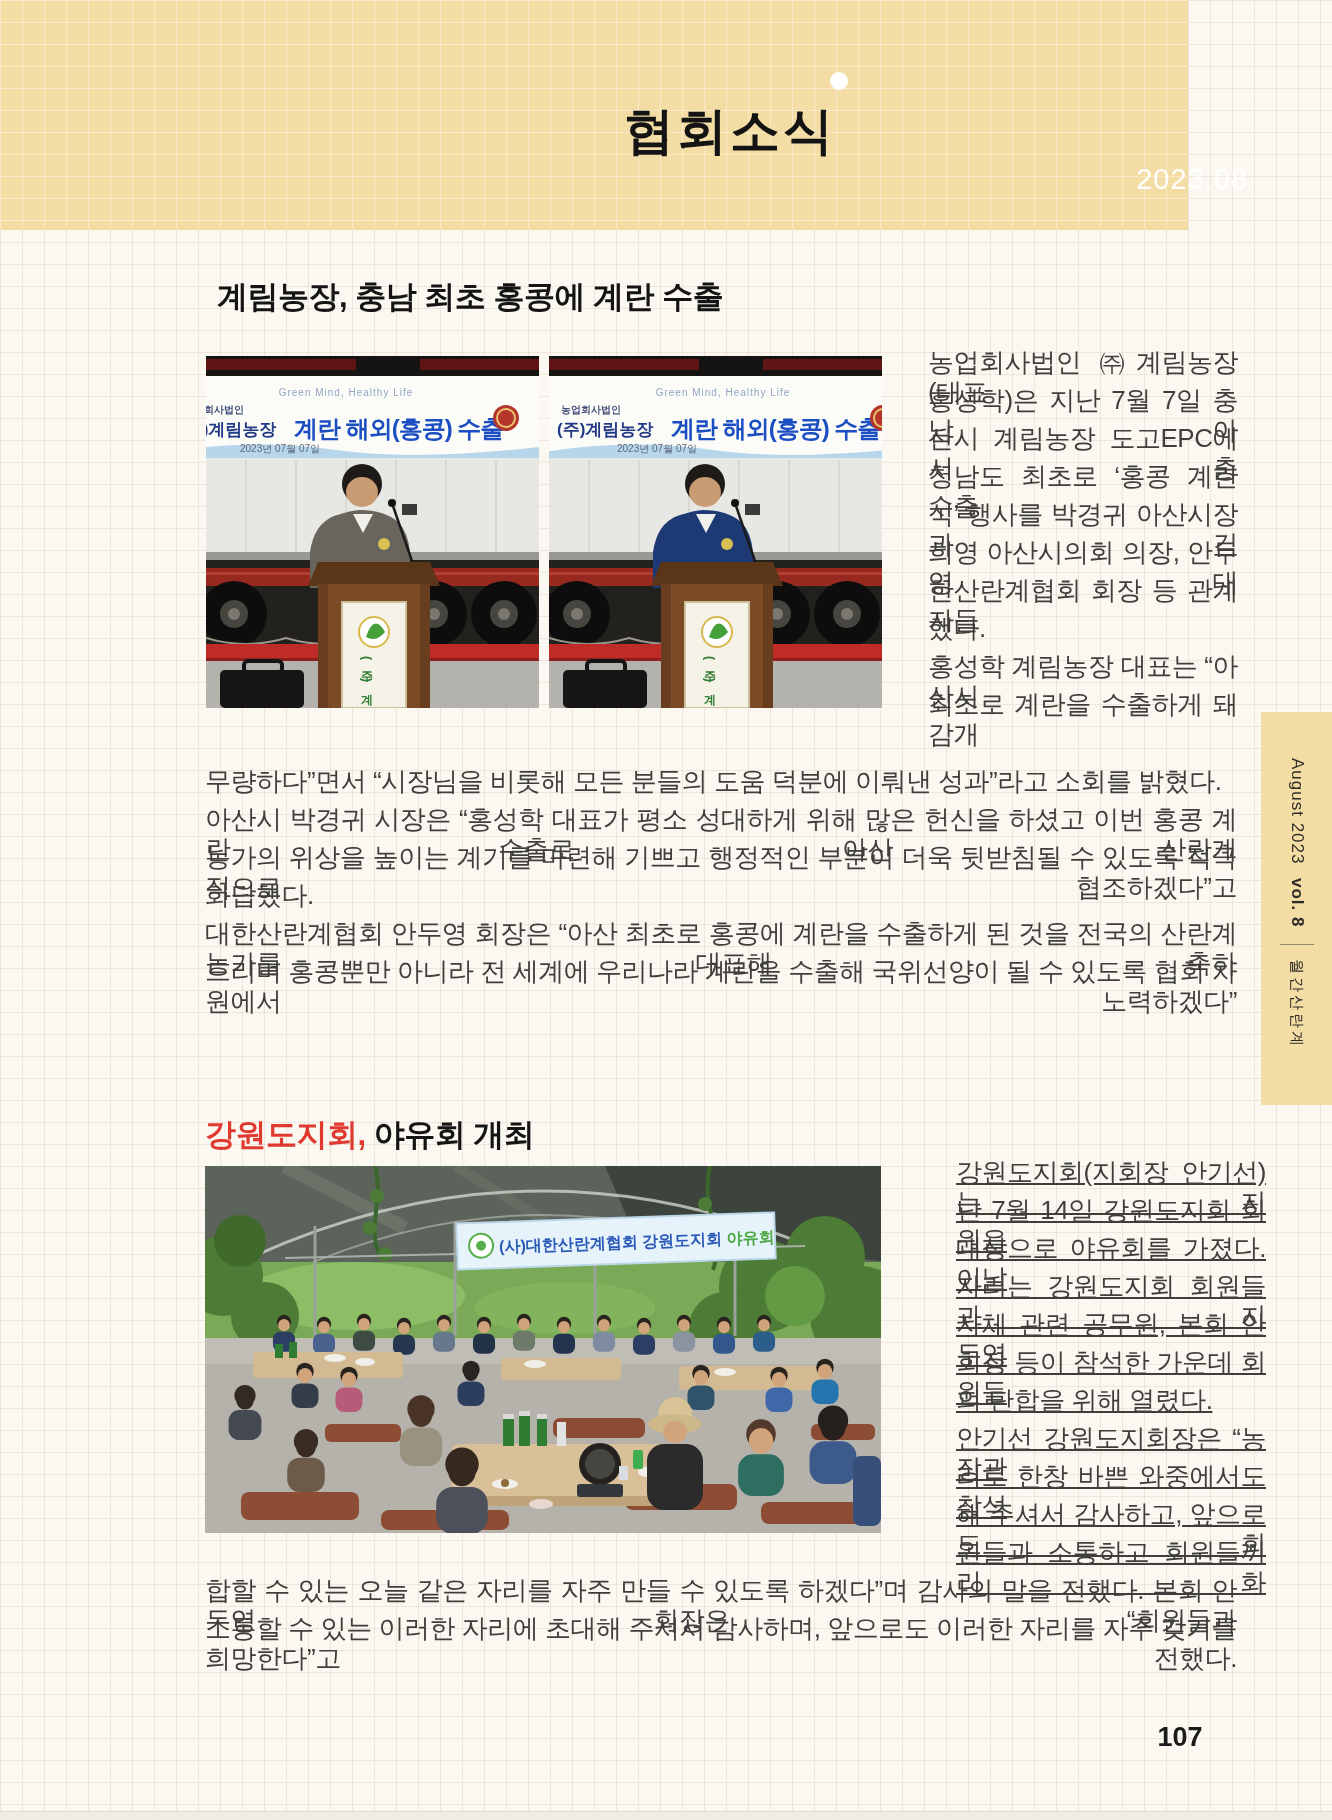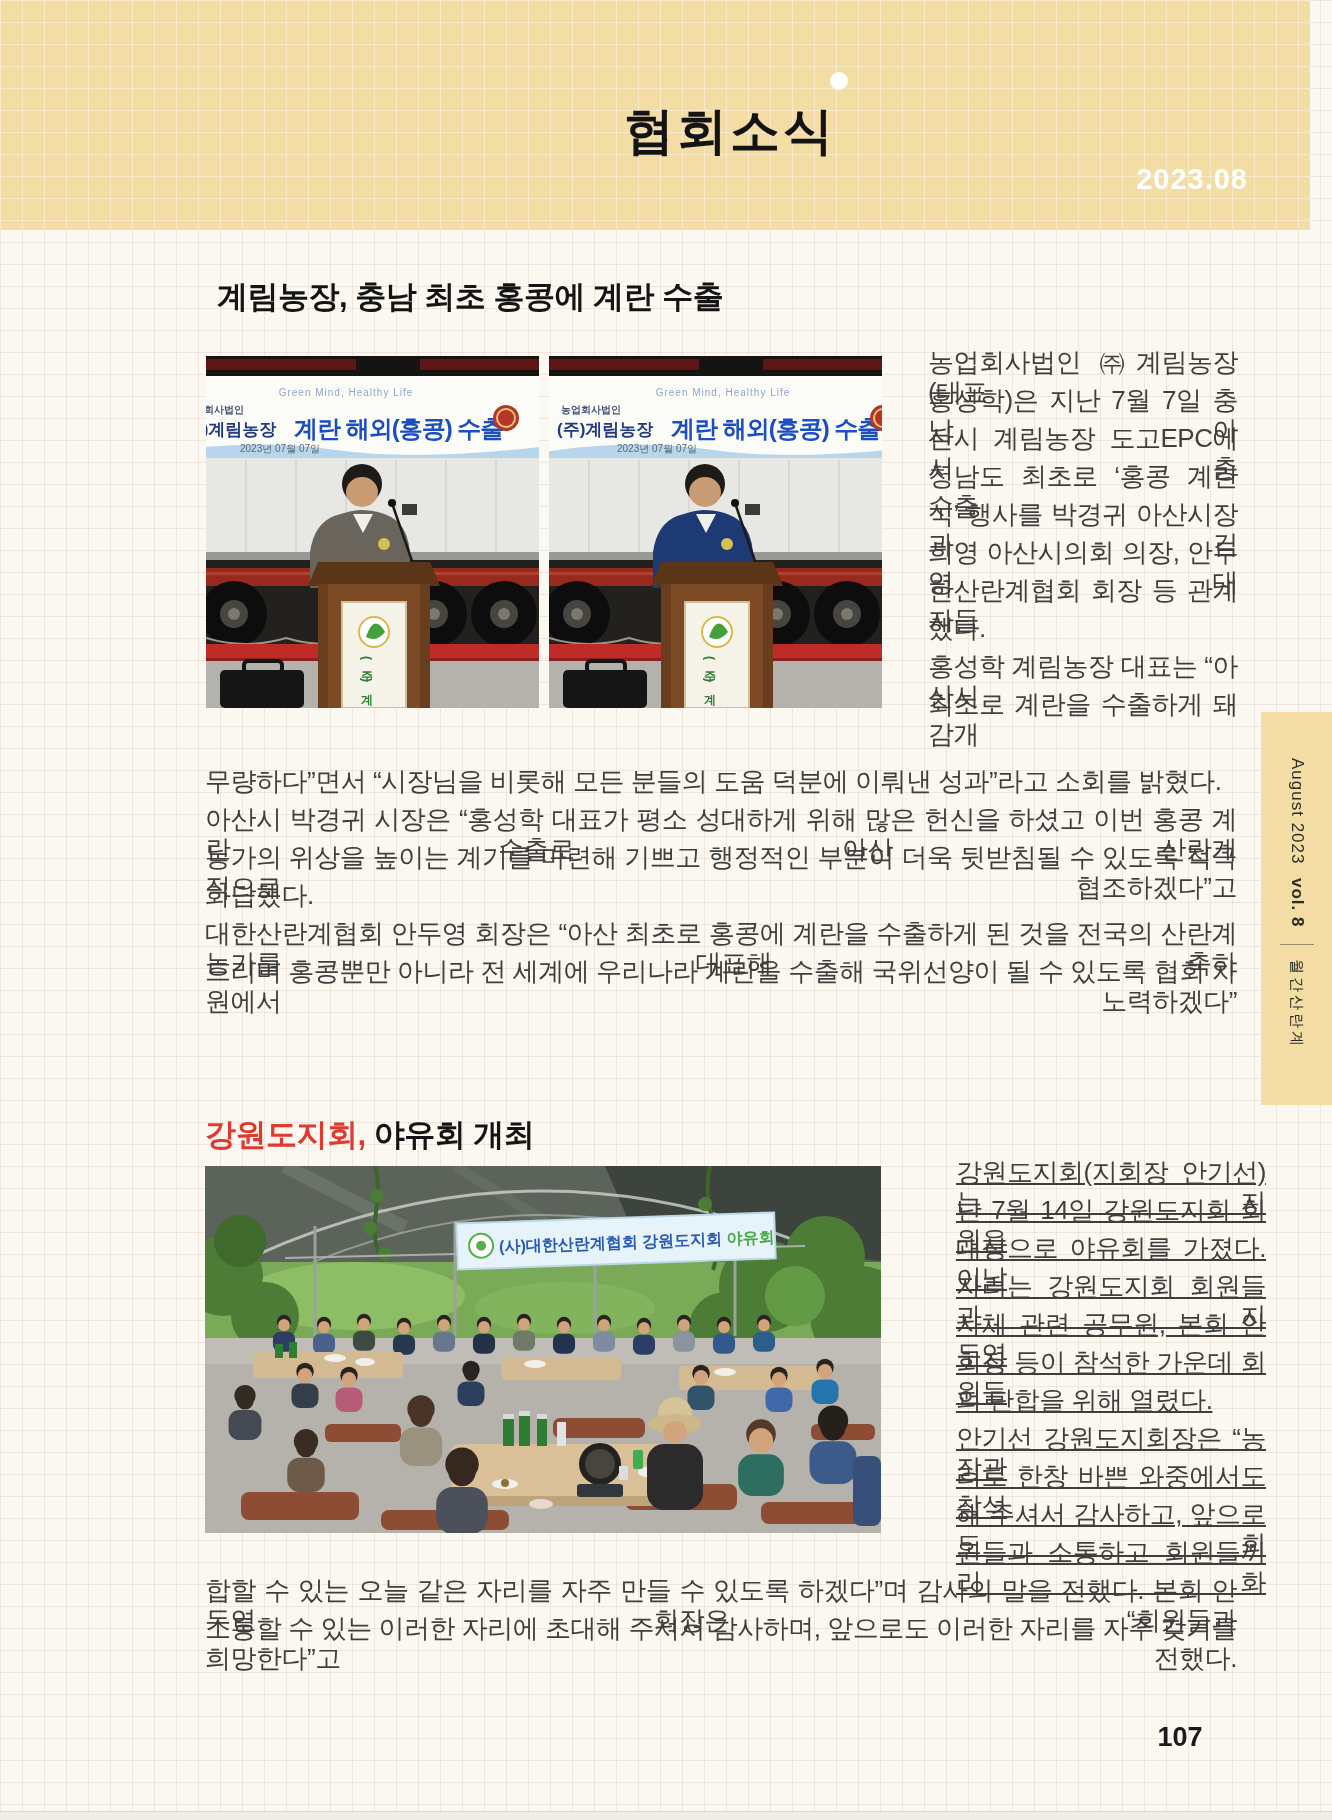--- a/index.html
+++ b/index.html
@@ -4,31 +4,31 @@
 <style>
   html,body{margin:0;padding:0;background:#888;}
   *{box-sizing:border-box;font-family:"Liberation Sans","DejaVu Sans",sans-serif;}
   .page{position:relative;width:1332px;height:1820px;margin:0 auto;overflow:hidden;
     background-color:#faf8f0;
     background-image:
       linear-gradient(to right, rgba(214,186,172,.30) 1px, transparent 1px),
       linear-gradient(to bottom, rgba(214,186,172,.30) 1px, transparent 1px);
     background-size:22px 22px;}
   
-  .band{position:absolute;left:0;top:0;width:1310px;height:230px;
+  .band{position:absolute;left:0;top:0;width:1188px;height:230px;
     background-color:#f3dda4;
     background-image:
       linear-gradient(to right, rgba(255,255,255,.38) 1px, transparent 1px),
       linear-gradient(to bottom, rgba(255,255,255,.38) 1px, transparent 1px);
     background-size:22px 22px;}
   .band-title{position:absolute;left:560px;top:98px;width:340px;text-align:center;
     font-size:50px;font-weight:900;color:#141414;letter-spacing:3px;white-space:nowrap;}
   .band-donut{position:absolute;left:830px;top:72px;width:16px;height:16px;border:9px solid #ffffff;border-radius:50%;}
   .band-date{position:absolute;left:1048px;top:163px;width:200px;text-align:right;
-    font-size:29px;font-weight:700;color:#ffffff;letter-spacing:1px;}
+    font-size:29px;font-weight:400;color:#ffffff;letter-spacing:1px;}
   
   .side-tab{position:absolute;left:1261px;top:712px;width:71px;height:393px;background:#f3dda4;
     display:flex;flex-direction:column;align-items:center;padding-top:46px;}
   .tab-vert{writing-mode:vertical-rl;text-orientation:sideways;font-size:17px;color:#2e2c28;letter-spacing:1px;white-space:nowrap;}
   .tab-vert b{font-weight:800;margin-top:14px;letter-spacing:1px;}
   .tab-divider{width:34px;height:1px;background:#978c68;margin:16px 0 14px 0;}
   .tab-mag{writing-mode:vertical-rl;text-orientation:sideways;font-size:15px;color:#2e2c28;letter-spacing:3px;}
   
   .a-title{position:absolute;left:205px;font-size:31px;font-weight:800;color:#141414;letter-spacing:-.5px;white-space:nowrap;}
   .a1-title{top:276px;margin-left:12px;}

